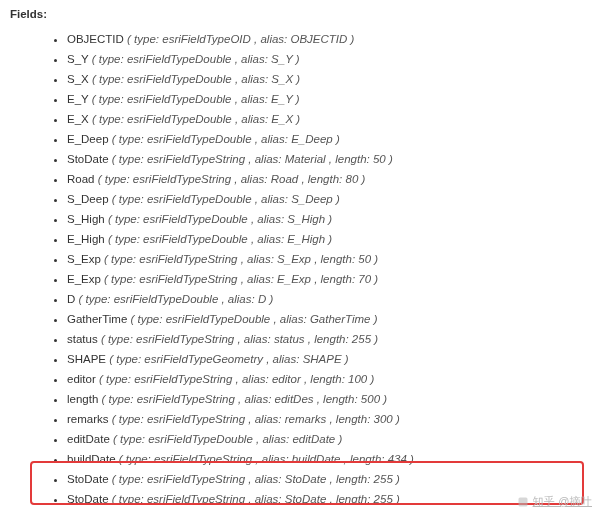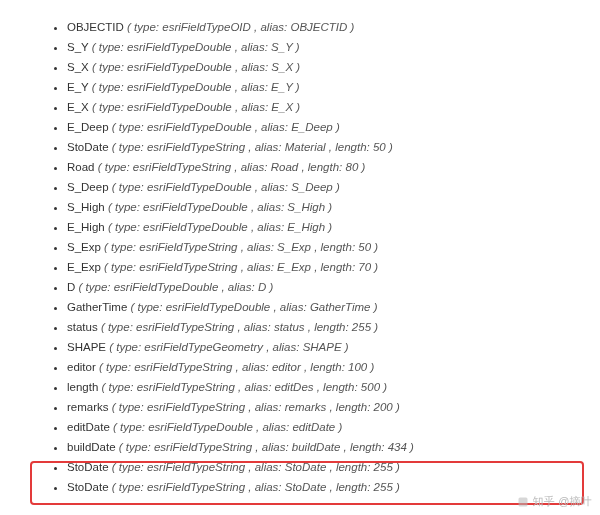--- a/index.html
+++ b/index.html
@@ -49,52 +49,54 @@
     position: absolute;
     right: 8px;
     bottom: 6px;
     font-size: 11px;
     color: #b8b8b8;
     font-family: Arial, "Microsoft YaHei", sans-serif;
     letter-spacing: 0.2px;
     display: flex;
     align-items: center;
     gap: 4px;
+    text-decoration: underline;
   }
   .watermark svg {
     width: 12px;
     height: 12px;
     opacity: 0.55;
   }
 </style>
 </head>
 <body>
 
 <div class="container">
+  <div class="heading">Fields:</div>
   <ul class="fields" id="field-list">
       <li><span>OBJECTID</span> <span class="ital">( type: esriFieldTypeOID , alias: OBJECTID )</span></li>
       <li><span>S_Y</span> <span class="ital">( type: esriFieldTypeDouble , alias: S_Y )</span></li>
       <li><span>S_X</span> <span class="ital">( type: esriFieldTypeDouble , alias: S_X )</span></li>
       <li><span>E_Y</span> <span class="ital">( type: esriFieldTypeDouble , alias: E_Y )</span></li>
       <li><span>E_X</span> <span class="ital">( type: esriFieldTypeDouble , alias: E_X )</span></li>
       <li><span>E_Deep</span> <span class="ital">( type: esriFieldTypeDouble , alias: E_Deep )</span></li>
       <li><span>StoDate</span> <span class="ital">( type: esriFieldTypeString , alias: Material , length: 50 )</span></li>
       <li><span>Road</span> <span class="ital">( type: esriFieldTypeString , alias: Road , length: 80 )</span></li>
       <li><span>S_Deep</span> <span class="ital">( type: esriFieldTypeDouble , alias: S_Deep )</span></li>
       <li><span>S_High</span> <span class="ital">( type: esriFieldTypeDouble , alias: S_High )</span></li>
       <li><span>E_High</span> <span class="ital">( type: esriFieldTypeDouble , alias: E_High )</span></li>
       <li><span>S_Exp</span> <span class="ital">( type: esriFieldTypeString , alias: S_Exp , length: 50 )</span></li>
       <li><span>E_Exp</span> <span class="ital">( type: esriFieldTypeString , alias: E_Exp , length: 70 )</span></li>
       <li><span>D</span> <span class="ital">( type: esriFieldTypeDouble , alias: D )</span></li>
       <li><span>GatherTime</span> <span class="ital">( type: esriFieldTypeDouble , alias: GatherTime )</span></li>
       <li><span>status</span> <span class="ital">( type: esriFieldTypeString , alias: status , length: 255 )</span></li>
       <li><span>SHAPE</span> <span class="ital">( type: esriFieldTypeGeometry , alias: SHAPE )</span></li>
       <li><span>editor</span> <span class="ital">( type: esriFieldTypeString , alias: editor , length: 100 )</span></li>
       <li><span>length</span> <span class="ital">( type: esriFieldTypeString , alias: editDes , length: 500 )</span></li>
-      <li><span>remarks</span> <span class="ital">( type: esriFieldTypeString , alias: remarks , length: 200 )</span></li>
+      <li><span>remarks</span> <span class="ital">( type: esriFieldTypeString , alias: remarks , length: 300 )</span></li>
       <li><span>editDate</span> <span class="ital">( type: esriFieldTypeDouble , alias: editDate )</span></li>
       <li><span>buildDate</span> <span class="ital">( type: esriFieldTypeString , alias: buildDate , length: 434 )</span></li>
       <li><span>StoDate</span> <span class="ital">( type: esriFieldTypeString , alias: StoDate , length: 255 )</span></li>
       <li><span>StoDate</span> <span class="ital">( type: esriFieldTypeString , alias: StoDate , length: 255 )</span></li>
     </ul>
 </div>
 
 <div class="highlight-box" id="hl" style="left: 30px; top: 461px; width: 550px; height: 40px;"></div>
 
 <div class="watermark">

